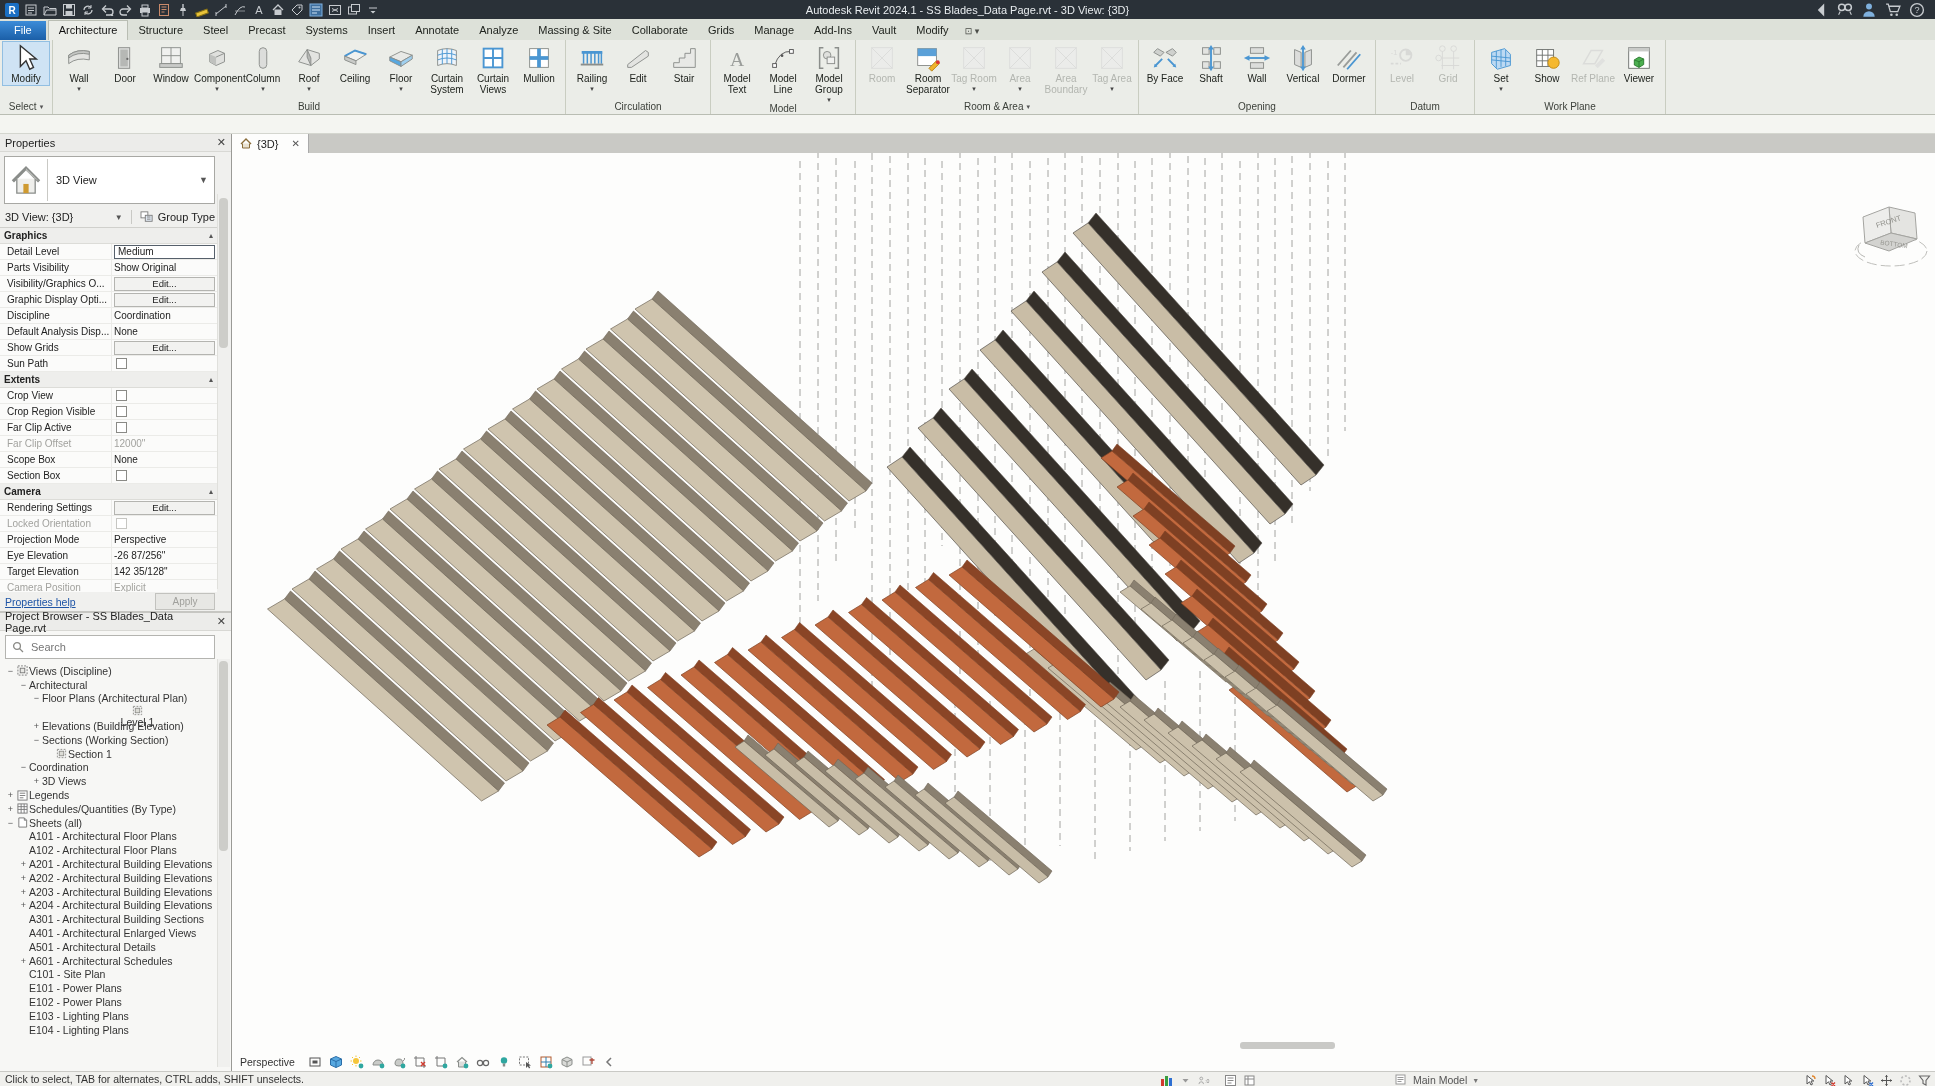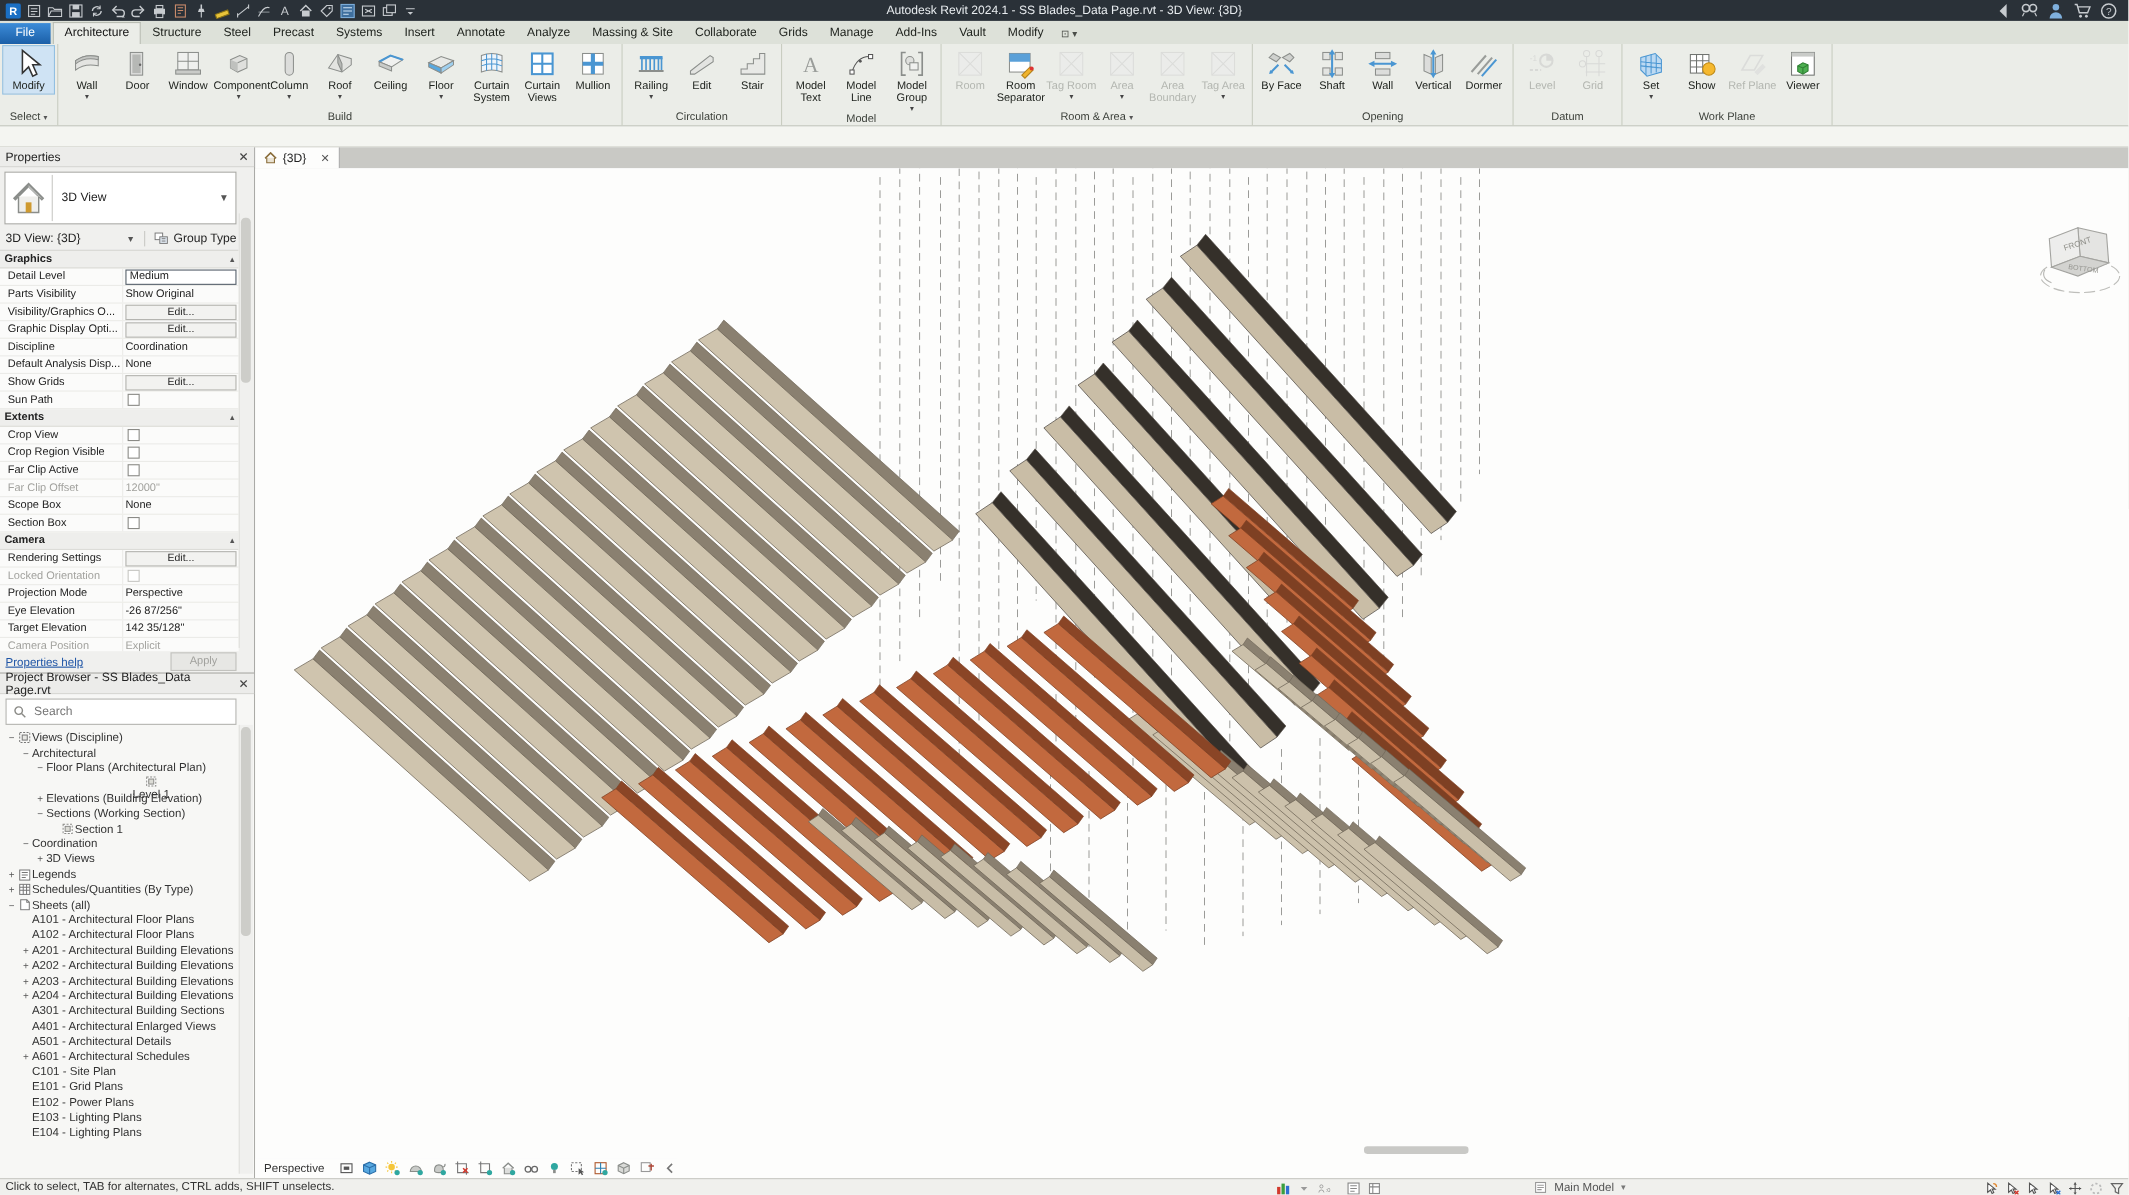--- a/index.html
+++ b/index.html
@@ -993,21 +993,21 @@
           <div class="trow" style="padding-left: 18px;">
             <span class="exp">+</span>
             <span>A601 - Architectural Schedules</span>
           </div>
           <div class="trow" style="padding-left: 18px;">
             <span class="exp"></span>
             <span>C101 - Site Plan</span>
           </div>
           <div class="trow" style="padding-left: 18px;">
             <span class="exp"></span>
-            <span>E101 - Grid Plans</span>
+            <span>E101 - Power Plans</span>
           </div>
           <div class="trow" style="padding-left: 18px;">
             <span class="exp"></span>
             <span>E102 - Power Plans</span>
           </div>
           <div class="trow" style="padding-left: 18px;">
             <span class="exp"></span>
             <span>E103 - Lighting Plans</span>
           </div>
           <div class="trow" style="padding-left: 18px;">

